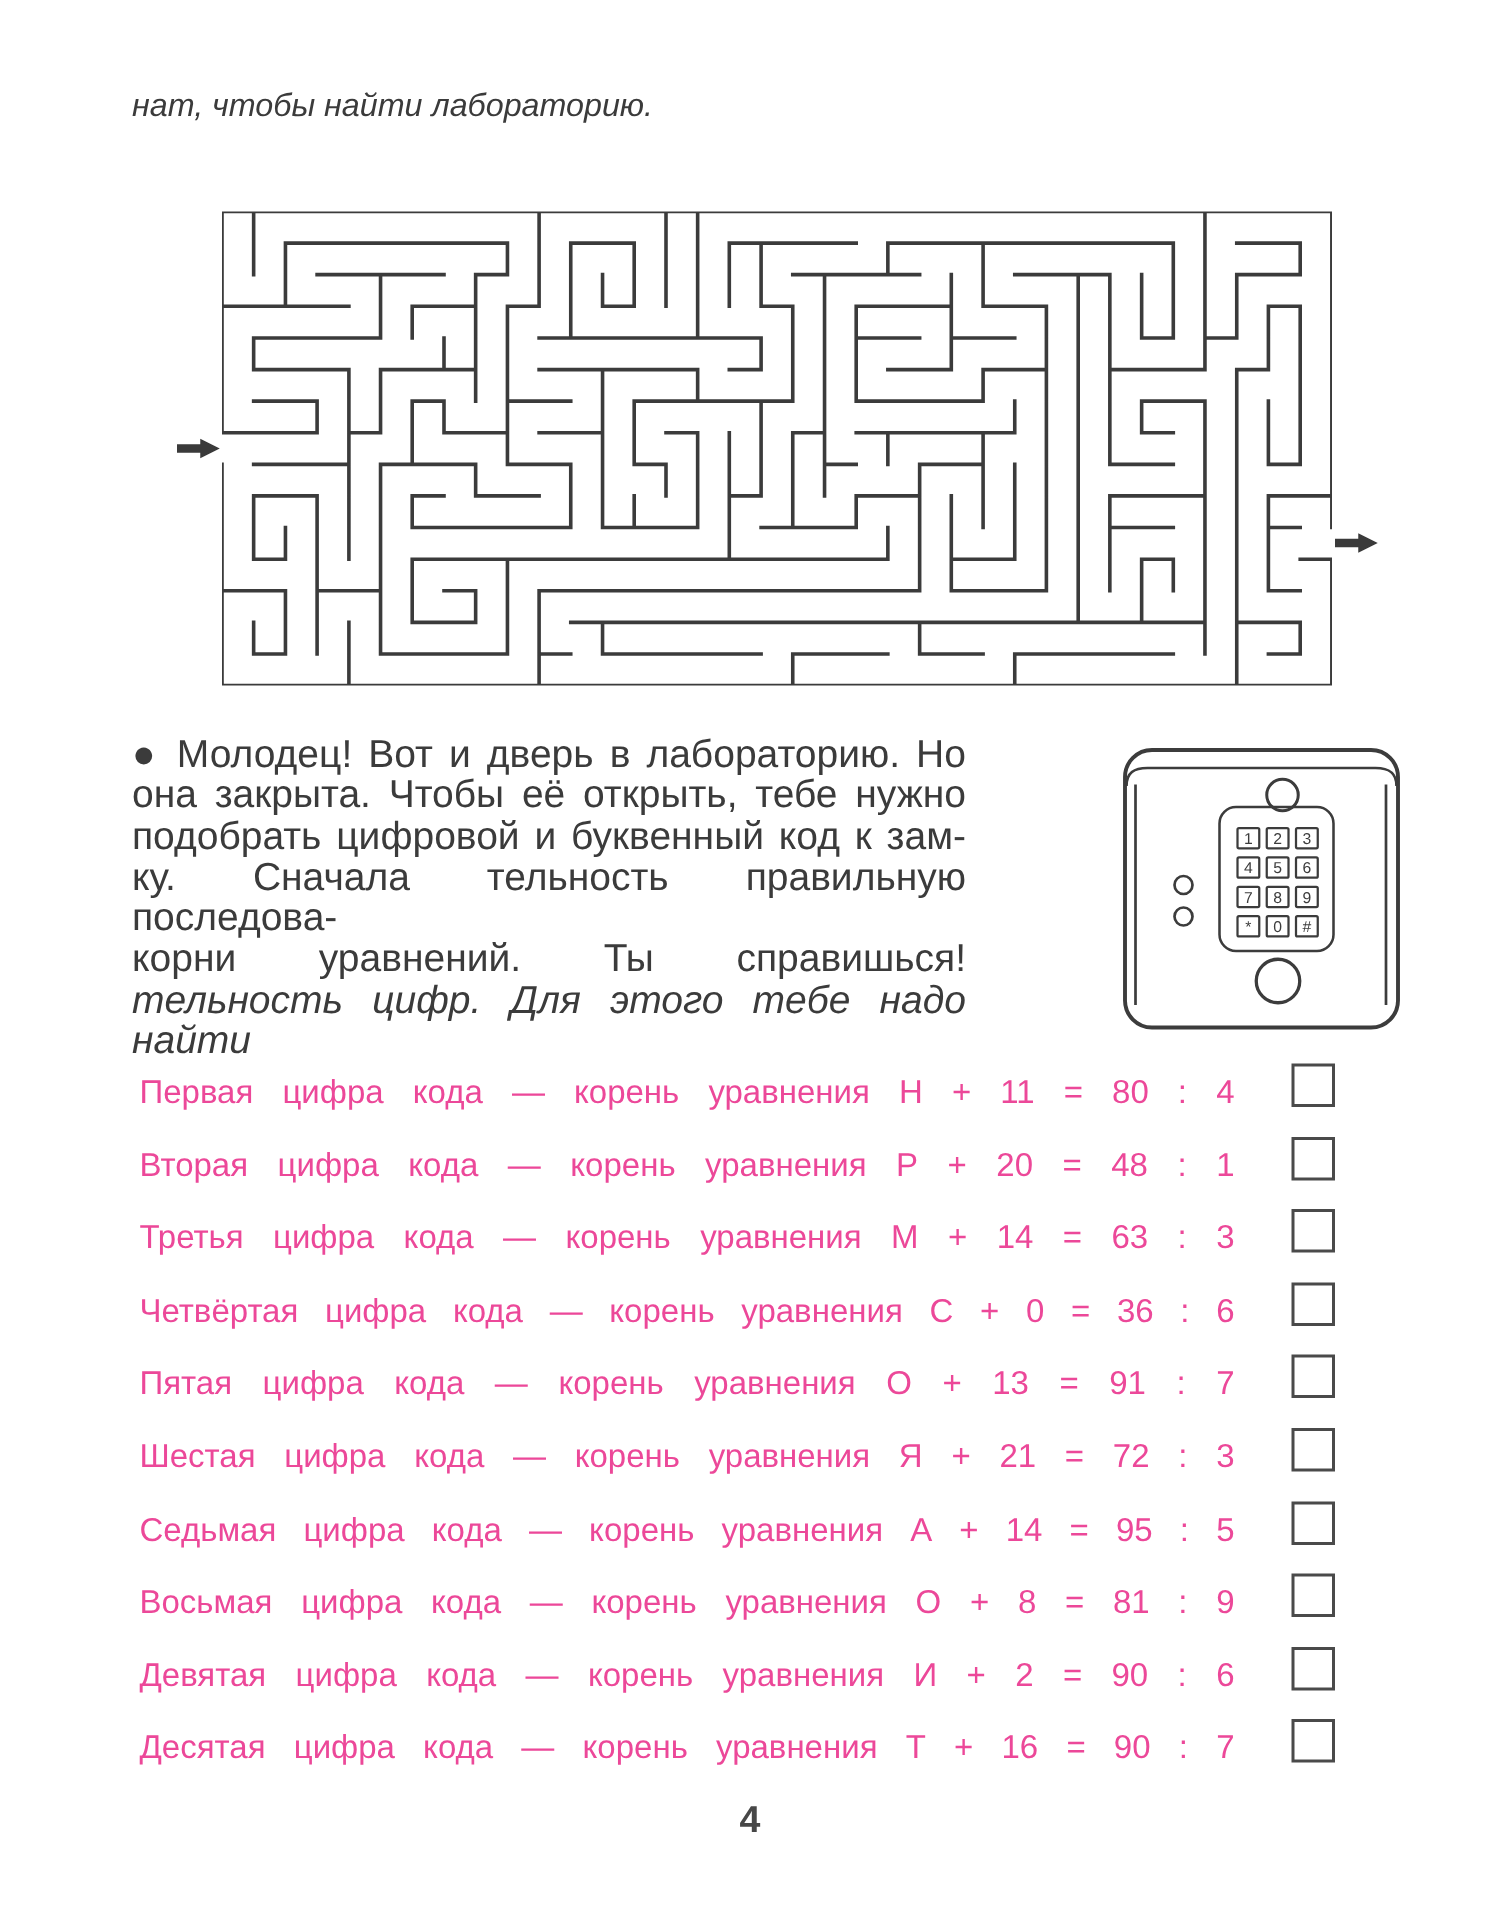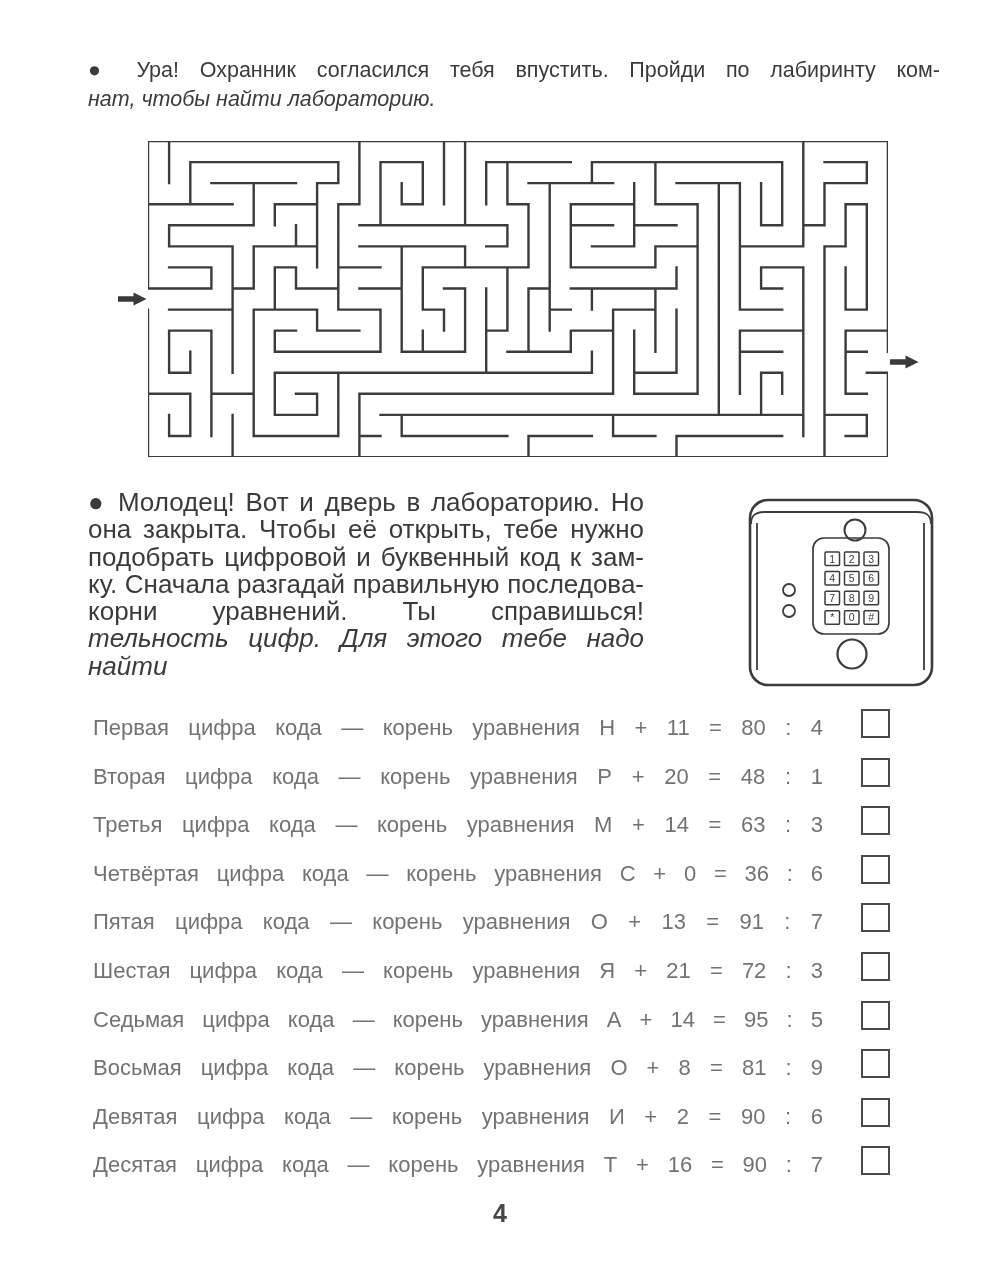--- a/index.html
+++ b/index.html
@@ -23,61 +23,60 @@
   .arrow-in  { left:-30px; top:150px; }
   .arrow-out { left:742px; top:213px; }
 
   .lock { position:absolute; left:745px; top:498px; }
   .lock svg { display:block; }
 
   .equations { position:absolute; left:93px; top:704px; width:797px; }
   .eq-row { position:relative; height:48.6px; }
   .eq-text {
     position:absolute; left:0; top:0; width:730px; height:48.6px;
-    line-height:48.6px; font-size:22px; color:#737373;
+    line-height:48.6px; font-size:22px; color:#ec4899;
     text-align:justify; text-align-last:justify;
   }
   .eq-box {
     position:absolute; right:0; top:5px; width:25px; height:25px;
     border:2.5px solid #4a4a4a; background:#ffffff;
   }
   .page-num {
     position:absolute; left:0; top:1199px; width:100%;
     text-align:center; font-size:25px; font-weight:bold; color:#474747;
   }
 </style>
 </head>
 <body>
 
 <div class="page">
 
   <div class="para para-intro">
 
-  <div class="line">● Ура! Охранник согласился тебя впустить. Пройди по лабиринту ком-</div>
       <div class="line">нат, чтобы найти лабораторию.</div>
     </div>
 
   <div class="maze-block">
     <svg class="maze" xmlns="http://www.w3.org/2000/svg" viewBox="0 0 740 316" width="740" height="316">
         <path d="M0 0V21.1M21.1 0V21.1M211.4 0V21.1M296 0V21.1M317.1 0V21.1M655.3 0V21.1M739.9 0V21.1M0 21.1V42.1M21.1 21.1V42.1M42.3 21.1V42.1M190.3 21.1V42.1M211.4 21.1V42.1M232.5 21.1V42.1M274.8 21.1V42.1M296 21.1V42.1M317.1 21.1V42.1M338.2 21.1V42.1M359.4 21.1V42.1M443.9 21.1V42.1M507.4 21.1V42.1M634.2 21.1V42.1M655.3 21.1V42.1M718.8 21.1V42.1M739.9 21.1V42.1M0 42.1V63.2M42.3 42.1V63.2M105.7 42.1V63.2M169.1 42.1V63.2M211.4 42.1V63.2M232.5 42.1V63.2M253.7 42.1V63.2M274.8 42.1V63.2M296 42.1V63.2M317.1 42.1V63.2M338.2 42.1V63.2M359.4 42.1V63.2M401.7 42.1V63.2M486.2 42.1V63.2M507.4 42.1V63.2M570.8 42.1V63.2M591.9 42.1V63.2M613.1 42.1V63.2M634.2 42.1V63.2M655.3 42.1V63.2M676.5 42.1V63.2M739.9 42.1V63.2M0 63.2V84.3M105.7 63.2V84.3M126.8 63.2V84.3M169.1 63.2V84.3M190.3 63.2V84.3M232.5 63.2V84.3M317.1 63.2V84.3M380.5 63.2V84.3M401.7 63.2V84.3M422.8 63.2V84.3M486.2 63.2V84.3M549.6 63.2V84.3M570.8 63.2V84.3M591.9 63.2V84.3M613.1 63.2V84.3M634.2 63.2V84.3M655.3 63.2V84.3M676.5 63.2V84.3M697.6 63.2V84.3M718.8 63.2V84.3M739.9 63.2V84.3M0 84.3V105.4M21.1 84.3V105.4M148 84.3V105.4M169.1 84.3V105.4M190.3 84.3V105.4M359.4 84.3V105.4M380.5 84.3V105.4M401.7 84.3V105.4M422.8 84.3V105.4M486.2 84.3V105.4M549.6 84.3V105.4M570.8 84.3V105.4M591.9 84.3V105.4M655.3 84.3V105.4M697.6 84.3V105.4M718.8 84.3V105.4M739.9 84.3V105.4M0 105.4V126.4M84.6 105.4V126.4M105.7 105.4V126.4M169.1 105.4V126.4M190.3 105.4V126.4M253.7 105.4V126.4M317.1 105.4V126.4M380.5 105.4V126.4M401.7 105.4V126.4M422.8 105.4V126.4M507.4 105.4V126.4M549.6 105.4V126.4M570.8 105.4V126.4M591.9 105.4V126.4M676.5 105.4V126.4M718.8 105.4V126.4M739.9 105.4V126.4M0 126.4V147.5M63.4 126.4V147.5M84.6 126.4V147.5M105.7 126.4V147.5M126.8 126.4V147.5M148 126.4V147.5M190.3 126.4V147.5M253.7 126.4V147.5M274.8 126.4V147.5M359.4 126.4V147.5M401.7 126.4V147.5M528.5 126.4V147.5M549.6 126.4V147.5M570.8 126.4V147.5M591.9 126.4V147.5M613.1 126.4V147.5M655.3 126.4V147.5M676.5 126.4V147.5M697.6 126.4V147.5M718.8 126.4V147.5M739.9 126.4V147.5M84.6 147.5V168.6M126.8 147.5V168.6M190.3 147.5V168.6M253.7 147.5V168.6M274.8 147.5V168.6M317.1 147.5V168.6M338.2 147.5V168.6M359.4 147.5V168.6M380.5 147.5V168.6M401.7 147.5V168.6M443.9 147.5V168.6M507.4 147.5V168.6M549.6 147.5V168.6M570.8 147.5V168.6M591.9 147.5V168.6M655.3 147.5V168.6M676.5 147.5V168.6M697.6 147.5V168.6M718.8 147.5V168.6M739.9 147.5V168.6M0 168.6V189.6M84.6 168.6V189.6M105.7 168.6V189.6M169.1 168.6V189.6M232.5 168.6V189.6M253.7 168.6V189.6M296 168.6V189.6M317.1 168.6V189.6M338.2 168.6V189.6M359.4 168.6V189.6M380.5 168.6V189.6M401.7 168.6V189.6M465.1 168.6V189.6M507.4 168.6V189.6M528.5 168.6V189.6M549.6 168.6V189.6M570.8 168.6V189.6M655.3 168.6V189.6M676.5 168.6V189.6M739.9 168.6V189.6M0 189.6V210.7M21.1 189.6V210.7M63.4 189.6V210.7M84.6 189.6V210.7M105.7 189.6V210.7M126.8 189.6V210.7M232.5 189.6V210.7M253.7 189.6V210.7M274.8 189.6V210.7M317.1 189.6V210.7M338.2 189.6V210.7M380.5 189.6V210.7M422.8 189.6V210.7M465.1 189.6V210.7M486.2 189.6V210.7M507.4 189.6V210.7M528.5 189.6V210.7M549.6 189.6V210.7M570.8 189.6V210.7M591.9 189.6V210.7M655.3 189.6V210.7M676.5 189.6V210.7M697.6 189.6V210.7M739.9 189.6V210.7M0 210.7V231.8M21.1 210.7V231.8M42.3 210.7V231.8M63.4 210.7V231.8M84.6 210.7V231.8M105.7 210.7V231.8M338.2 210.7V231.8M443.9 210.7V231.8M465.1 210.7V231.8M486.2 210.7V231.8M528.5 210.7V231.8M549.6 210.7V231.8M570.8 210.7V231.8M591.9 210.7V231.8M655.3 210.7V231.8M676.5 210.7V231.8M697.6 210.7V231.8M0 231.8V252.8M63.4 231.8V252.8M105.7 231.8V252.8M126.8 231.8V252.8M190.3 231.8V252.8M465.1 231.8V252.8M486.2 231.8V252.8M549.6 231.8V252.8M570.8 231.8V252.8M591.9 231.8V252.8M613.1 231.8V252.8M634.2 231.8V252.8M655.3 231.8V252.8M676.5 231.8V252.8M697.6 231.8V252.8M739.9 231.8V252.8M0 252.8V273.9M42.3 252.8V273.9M63.4 252.8V273.9M105.7 252.8V273.9M126.8 252.8V273.9M169.1 252.8V273.9M190.3 252.8V273.9M211.4 252.8V273.9M570.8 252.8V273.9M613.1 252.8V273.9M655.3 252.8V273.9M676.5 252.8V273.9M739.9 252.8V273.9M0 273.9V295M21.1 273.9V295M42.3 273.9V295M63.4 273.9V295M84.6 273.9V295M105.7 273.9V295M190.3 273.9V295M211.4 273.9V295M253.7 273.9V295M465.1 273.9V295M655.3 273.9V295M676.5 273.9V295M718.8 273.9V295M739.9 273.9V295M0 295V316.1M84.6 295V316.1M211.4 295V316.1M380.5 295V316.1M528.5 295V316.1M676.5 295V316.1M739.9 295V316.1M0 0H21.1M21.1 0H42.3M42.3 0H63.4M63.4 0H84.6M84.6 0H105.7M105.7 0H126.8M126.8 0H148M148 0H169.1M169.1 0H190.3M190.3 0H211.4M211.4 0H232.5M232.5 0H253.7M253.7 0H274.8M274.8 0H296M296 0H317.1M317.1 0H338.2M338.2 0H359.4M359.4 0H380.5M380.5 0H401.7M401.7 0H422.8M422.8 0H443.9M443.9 0H465.1M465.1 0H486.2M486.2 0H507.4M507.4 0H528.5M528.5 0H549.6M549.6 0H570.8M570.8 0H591.9M591.9 0H613.1M613.1 0H634.2M634.2 0H655.3M655.3 0H676.5M676.5 0H697.6M697.6 0H718.8M718.8 0H739.9M42.3 21.1H63.4M63.4 21.1H84.6M84.6 21.1H105.7M105.7 21.1H126.8M126.8 21.1H148M148 21.1H169.1M169.1 21.1H190.3M232.5 21.1H253.7M253.7 21.1H274.8M338.2 21.1H359.4M359.4 21.1H380.5M380.5 21.1H401.7M401.7 21.1H422.8M443.9 21.1H465.1M465.1 21.1H486.2M486.2 21.1H507.4M507.4 21.1H528.5M528.5 21.1H549.6M549.6 21.1H570.8M570.8 21.1H591.9M591.9 21.1H613.1M613.1 21.1H634.2M676.5 21.1H697.6M697.6 21.1H718.8M63.4 42.1H84.6M84.6 42.1H105.7M105.7 42.1H126.8M126.8 42.1H148M169.1 42.1H190.3M380.5 42.1H401.7M401.7 42.1H422.8M422.8 42.1H443.9M443.9 42.1H465.1M528.5 42.1H549.6M549.6 42.1H570.8M570.8 42.1H591.9M676.5 42.1H697.6M697.6 42.1H718.8M0 63.2H21.1M21.1 63.2H42.3M42.3 63.2H63.4M63.4 63.2H84.6M126.8 63.2H148M148 63.2H169.1M190.3 63.2H211.4M253.7 63.2H274.8M359.4 63.2H380.5M422.8 63.2H443.9M443.9 63.2H465.1M465.1 63.2H486.2M507.4 63.2H528.5M528.5 63.2H549.6M697.6 63.2H718.8M21.1 84.3H42.3M42.3 84.3H63.4M63.4 84.3H84.6M84.6 84.3H105.7M211.4 84.3H232.5M232.5 84.3H253.7M253.7 84.3H274.8M274.8 84.3H296M296 84.3H317.1M317.1 84.3H338.2M338.2 84.3H359.4M422.8 84.3H443.9M443.9 84.3H465.1M486.2 84.3H507.4M507.4 84.3H528.5M613.1 84.3H634.2M655.3 84.3H676.5M21.1 105.4H42.3M42.3 105.4H63.4M63.4 105.4H84.6M105.7 105.4H126.8M126.8 105.4H148M148 105.4H169.1M211.4 105.4H232.5M232.5 105.4H253.7M253.7 105.4H274.8M274.8 105.4H296M296 105.4H317.1M338.2 105.4H359.4M443.9 105.4H465.1M465.1 105.4H486.2M507.4 105.4H528.5M528.5 105.4H549.6M591.9 105.4H613.1M613.1 105.4H634.2M634.2 105.4H655.3M676.5 105.4H697.6M21.1 126.4H42.3M42.3 126.4H63.4M126.8 126.4H148M190.3 126.4H211.4M211.4 126.4H232.5M274.8 126.4H296M296 126.4H317.1M317.1 126.4H338.2M338.2 126.4H359.4M359.4 126.4H380.5M422.8 126.4H443.9M443.9 126.4H465.1M465.1 126.4H486.2M486.2 126.4H507.4M613.1 126.4H634.2M634.2 126.4H655.3M0 147.5H21.1M21.1 147.5H42.3M42.3 147.5H63.4M84.6 147.5H105.7M148 147.5H169.1M169.1 147.5H190.3M211.4 147.5H232.5M232.5 147.5H253.7M296 147.5H317.1M380.5 147.5H401.7M422.8 147.5H443.9M443.9 147.5H465.1M465.1 147.5H486.2M486.2 147.5H507.4M507.4 147.5H528.5M613.1 147.5H634.2M21.1 168.6H42.3M42.3 168.6H63.4M63.4 168.6H84.6M105.7 168.6H126.8M126.8 168.6H148M148 168.6H169.1M190.3 168.6H211.4M211.4 168.6H232.5M274.8 168.6H296M401.7 168.6H422.8M465.1 168.6H486.2M486.2 168.6H507.4M591.9 168.6H613.1M613.1 168.6H634.2M697.6 168.6H718.8M21.1 189.6H42.3M42.3 189.6H63.4M126.8 189.6H148M169.1 189.6H190.3M190.3 189.6H211.4M338.2 189.6H359.4M422.8 189.6H443.9M443.9 189.6H465.1M591.9 189.6H613.1M613.1 189.6H634.2M634.2 189.6H655.3M697.6 189.6H718.8M718.8 189.6H739.9M126.8 210.7H148M148 210.7H169.1M169.1 210.7H190.3M190.3 210.7H211.4M211.4 210.7H232.5M253.7 210.7H274.8M274.8 210.7H296M296 210.7H317.1M359.4 210.7H380.5M380.5 210.7H401.7M401.7 210.7H422.8M591.9 210.7H613.1M613.1 210.7H634.2M697.6 210.7H718.8M21.1 231.8H42.3M126.8 231.8H148M148 231.8H169.1M169.1 231.8H190.3M190.3 231.8H211.4M211.4 231.8H232.5M232.5 231.8H253.7M253.7 231.8H274.8M274.8 231.8H296M296 231.8H317.1M317.1 231.8H338.2M338.2 231.8H359.4M359.4 231.8H380.5M380.5 231.8H401.7M401.7 231.8H422.8M422.8 231.8H443.9M486.2 231.8H507.4M507.4 231.8H528.5M613.1 231.8H634.2M718.8 231.8H739.9M0 252.8H21.1M21.1 252.8H42.3M63.4 252.8H84.6M84.6 252.8H105.7M148 252.8H169.1M211.4 252.8H232.5M232.5 252.8H253.7M253.7 252.8H274.8M274.8 252.8H296M296 252.8H317.1M317.1 252.8H338.2M338.2 252.8H359.4M359.4 252.8H380.5M380.5 252.8H401.7M401.7 252.8H422.8M422.8 252.8H443.9M443.9 252.8H465.1M486.2 252.8H507.4M507.4 252.8H528.5M528.5 252.8H549.6M697.6 252.8H718.8M126.8 273.9H148M148 273.9H169.1M232.5 273.9H253.7M253.7 273.9H274.8M274.8 273.9H296M296 273.9H317.1M317.1 273.9H338.2M338.2 273.9H359.4M359.4 273.9H380.5M380.5 273.9H401.7M401.7 273.9H422.8M422.8 273.9H443.9M443.9 273.9H465.1M465.1 273.9H486.2M486.2 273.9H507.4M507.4 273.9H528.5M528.5 273.9H549.6M549.6 273.9H570.8M570.8 273.9H591.9M591.9 273.9H613.1M613.1 273.9H634.2M634.2 273.9H655.3M676.5 273.9H697.6M697.6 273.9H718.8M21.1 295H42.3M105.7 295H126.8M126.8 295H148M148 295H169.1M169.1 295H190.3M211.4 295H232.5M253.7 295H274.8M274.8 295H296M296 295H317.1M317.1 295H338.2M338.2 295H359.4M380.5 295H401.7M401.7 295H422.8M422.8 295H443.9M465.1 295H486.2M486.2 295H507.4M528.5 295H549.6M549.6 295H570.8M570.8 295H591.9M591.9 295H613.1M613.1 295H634.2M697.6 295H718.8M0 316.1H21.1M21.1 316.1H42.3M42.3 316.1H63.4M63.4 316.1H84.6M84.6 316.1H105.7M105.7 316.1H126.8M126.8 316.1H148M148 316.1H169.1M169.1 316.1H190.3M190.3 316.1H211.4M211.4 316.1H232.5M232.5 316.1H253.7M253.7 316.1H274.8M274.8 316.1H296M296 316.1H317.1M317.1 316.1H338.2M338.2 316.1H359.4M359.4 316.1H380.5M380.5 316.1H401.7M401.7 316.1H422.8M422.8 316.1H443.9M443.9 316.1H465.1M465.1 316.1H486.2M486.2 316.1H507.4M507.4 316.1H528.5M528.5 316.1H549.6M549.6 316.1H570.8M570.8 316.1H591.9M591.9 316.1H613.1M613.1 316.1H634.2M634.2 316.1H655.3M655.3 316.1H676.5M676.5 316.1H697.6M697.6 316.1H718.8M718.8 316.1H739.9" fill="none" stroke="#3b3b3b" stroke-width="2.4" stroke-linecap="square"></path>
       </svg>
     <svg class="arrow arrow-in" width="29" height="16" viewBox="0 0 29 16" xmlns="http://www.w3.org/2000/svg">
       <path d="M0 5.2 H15.5 V1.5 L28.5 8 L15.5 14.5 V10.8 H0 Z"></path>
     </svg>
     <svg class="arrow arrow-out" width="29" height="16" viewBox="0 0 29 16" xmlns="http://www.w3.org/2000/svg">
       <path d="M0 5.2 H15.5 V1.5 L28.5 8 L15.5 14.5 V10.8 H0 Z"></path>
     </svg>
   </div>
 
   <div class="para para-door">
 
   <div class="line">● Молодец! Вот и дверь в лабораторию. Но</div>
       <div class="line">она закрыта. Чтобы её открыть, тебе нужно</div>
       <div class="line">подобрать цифровой и буквенный код к зам-</div>
-      <div class="line">ку. Сначала разгадай правильную последова-</div>
+      <div class="line">ку. Сначала тельность правильную последова-</div>
       <div class="line">корни уравнений. Ты справишься!</div>
       <div class="line">тельность цифр. Для этого тебе надо найти</div>
     </div>
 
   <div class="lock">
     <svg width="192" height="190" viewBox="0 0 192 190" xmlns="http://www.w3.org/2000/svg">
       <g fill="none" stroke="#3c3c3c">
         <rect x="5" y="2" width="182" height="185" rx="18" stroke-width="2.6"></rect>
         <path d="M6 26 C 6 17 11 14 20 14 L 172 14 C 181 14 186 17 186 26" stroke-width="1.8"></path>
         <line x1="12" y1="25" x2="12" y2="172" stroke-width="1.8"></line>

